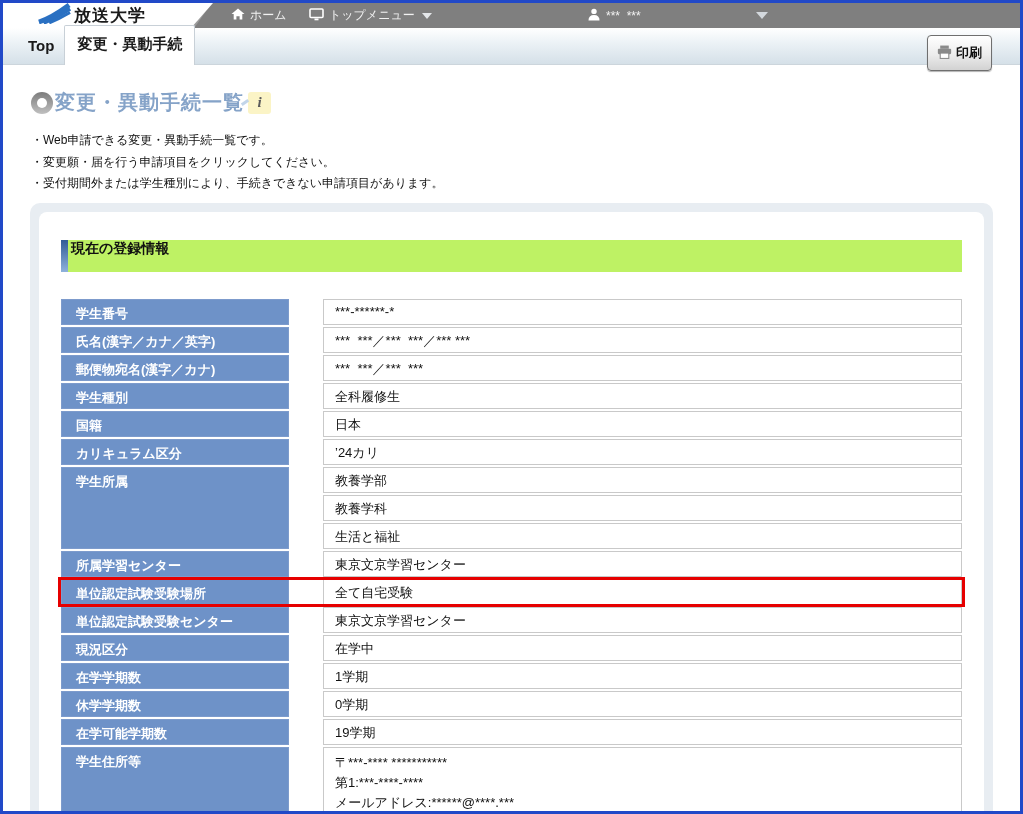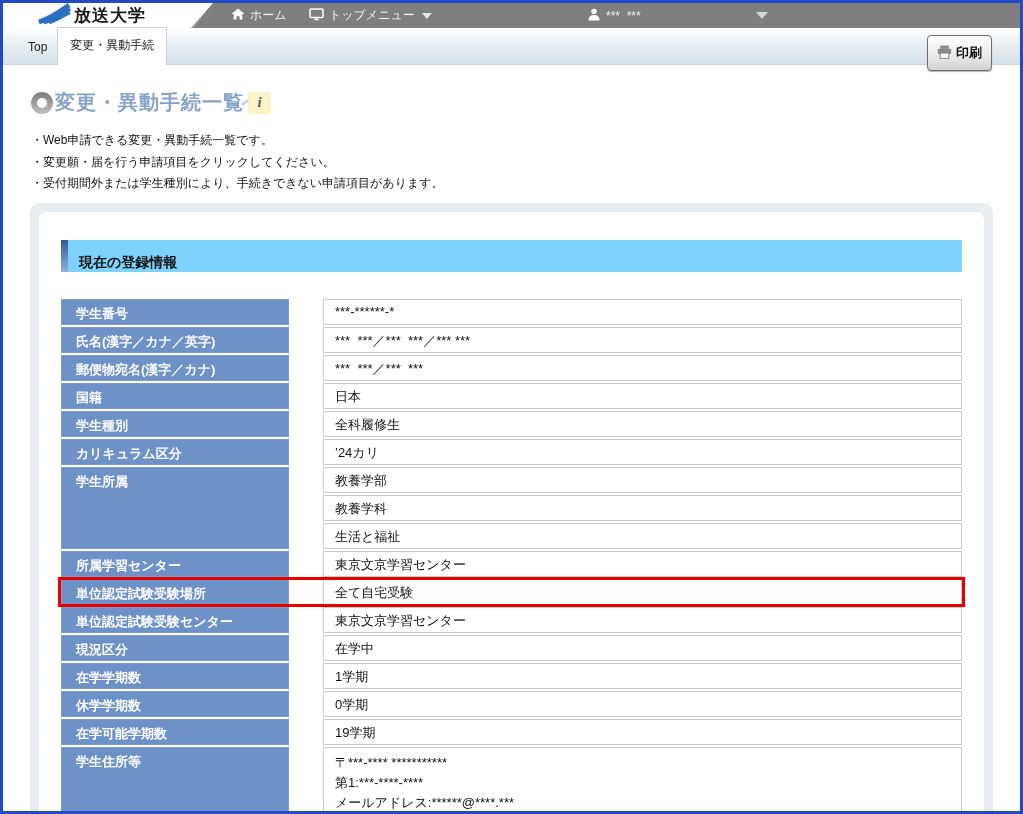--- a/index.html
+++ b/index.html
@@ -28,21 +28,21 @@
            border-top:7px solid #e4e7ea; }
   .caret.small { border-left-width:5px; border-right-width:5px; border-top-width:6px; margin-left:2px; }
   .topbar-caret { position:absolute; left:753px; top:9px; border-top-color:#d3d8dd; }
   .pre { white-space:pre; }
 
   
   .tabbar { position:relative; height:37px;
             background:linear-gradient(180deg,#ffffff,#ecf2f6 40%,#d5e0e8);
             border-bottom:1px solid #ccd5dc; }
   .tabs { position:absolute; left:15px; bottom:0; display:flex; align-items:flex-end; }
-  .tab { font-size:12px; font-weight:normal; color:#1a1a1a; padding:9px 10px 10px; cursor:pointer; white-space:nowrap; }
+  .tab { font-size:15px; font-weight:bold; color:#1a1a1a; padding:9px 10px 10px; cursor:pointer; white-space:nowrap; }
   .tab.active { background:#fff; border:1px solid #c8d0d7; border-bottom:none;
                 border-radius:2px 2px 0 0; margin-bottom:-1px; padding:9px 12px 11px; }
   .print-btn { position:absolute; right:28px; top:7px; height:36px; padding:0 9px;
                border:1px solid #6f6f6f; border-radius:4px;
                background:linear-gradient(180deg,#ffffff,#ececec 55%,#d2d2d2);
                display:flex; align-items:center; gap:4px; font-size:13px; font-weight:bold; color:#111;
                box-shadow:0 1px 1px rgba(0,0,0,.3); cursor:pointer; }
 
   
   .title-row { display:flex; align-items:center; margin:24px 0 0 28px; gap:2px; }
@@ -55,22 +55,22 @@
                display:flex; align-items:center; justify-content:center;
                color:#5a5a5a; font-style:italic; font-weight:bold; font-size:15px;
                font-family:"Liberation Serif", serif; cursor:pointer; }
 
   .notes { margin:14px 0 0 28px; font-size:12px; line-height:21.5px; color:#111; }
 
   
   .wrapper { margin:8px 27px 0; background:#e8edf2; border-radius:10px; padding:9px; }
   .panel { background:#fff; border-radius:8px; padding:28px 22px 24px; }
 
-  .section-strip { position:relative; height:32px; background:#7dd3fc;
-                   display:flex; align-items:flex-end; padding-left:18px;
+  .section-strip { position:relative; height:32px; background:#bef264;
+                   display:flex; align-items:flex-start; padding-left:10px;
                    font-size:14px; font-weight:bold; color:#111; }
   .section-strip::before { content:''; position:absolute; left:0; top:0; bottom:0; width:7px;
                            background:linear-gradient(180deg,#305c96,#8fb2dc); }
 
   
   .reg-table { margin-top:27px; width:901px; }
   .trow { display:flex; margin-bottom:2px; position:relative;gap:31px; }
   .th { width:228px; background:#6e92c8; border:1px solid #7d9bcc; color:#fff;
         font-weight:bold; font-size:13px; padding:5px 10px 0 14px; min-height:26px; }
   .vals { flex:1; margin-left:3px; display:flex; flex-direction:column; gap:2px; }
@@ -182,29 +182,29 @@
               <div class="td">***  ***／***  ***／*** ***</div>
             </div>
           </div>
           <div class="trow">
             <div class="th">郵便物宛名(漢字／カナ)</div>
             <div class="vals">
               <div class="td">***  ***／***  ***</div>
             </div>
           </div>
           <div class="trow">
+            <div class="th">学生種別</div>
+            <div class="vals">
+              <div class="td">全科履修生</div>
+            </div>
+          </div>
+          <div class="trow">
             <div class="th">国籍</div>
             <div class="vals">
               <div class="td">日本</div>
-            </div>
-          </div>
-          <div class="trow">
-            <div class="th">学生種別</div>
-            <div class="vals">
-              <div class="td">全科履修生</div>
             </div>
           </div>
           <div class="trow">
             <div class="th">カリキュラム区分</div>
             <div class="vals">
               <div class="td">’24カリ</div>
             </div>
           </div>
           <div class="trow">
             <div class="th">学生所属</div>

